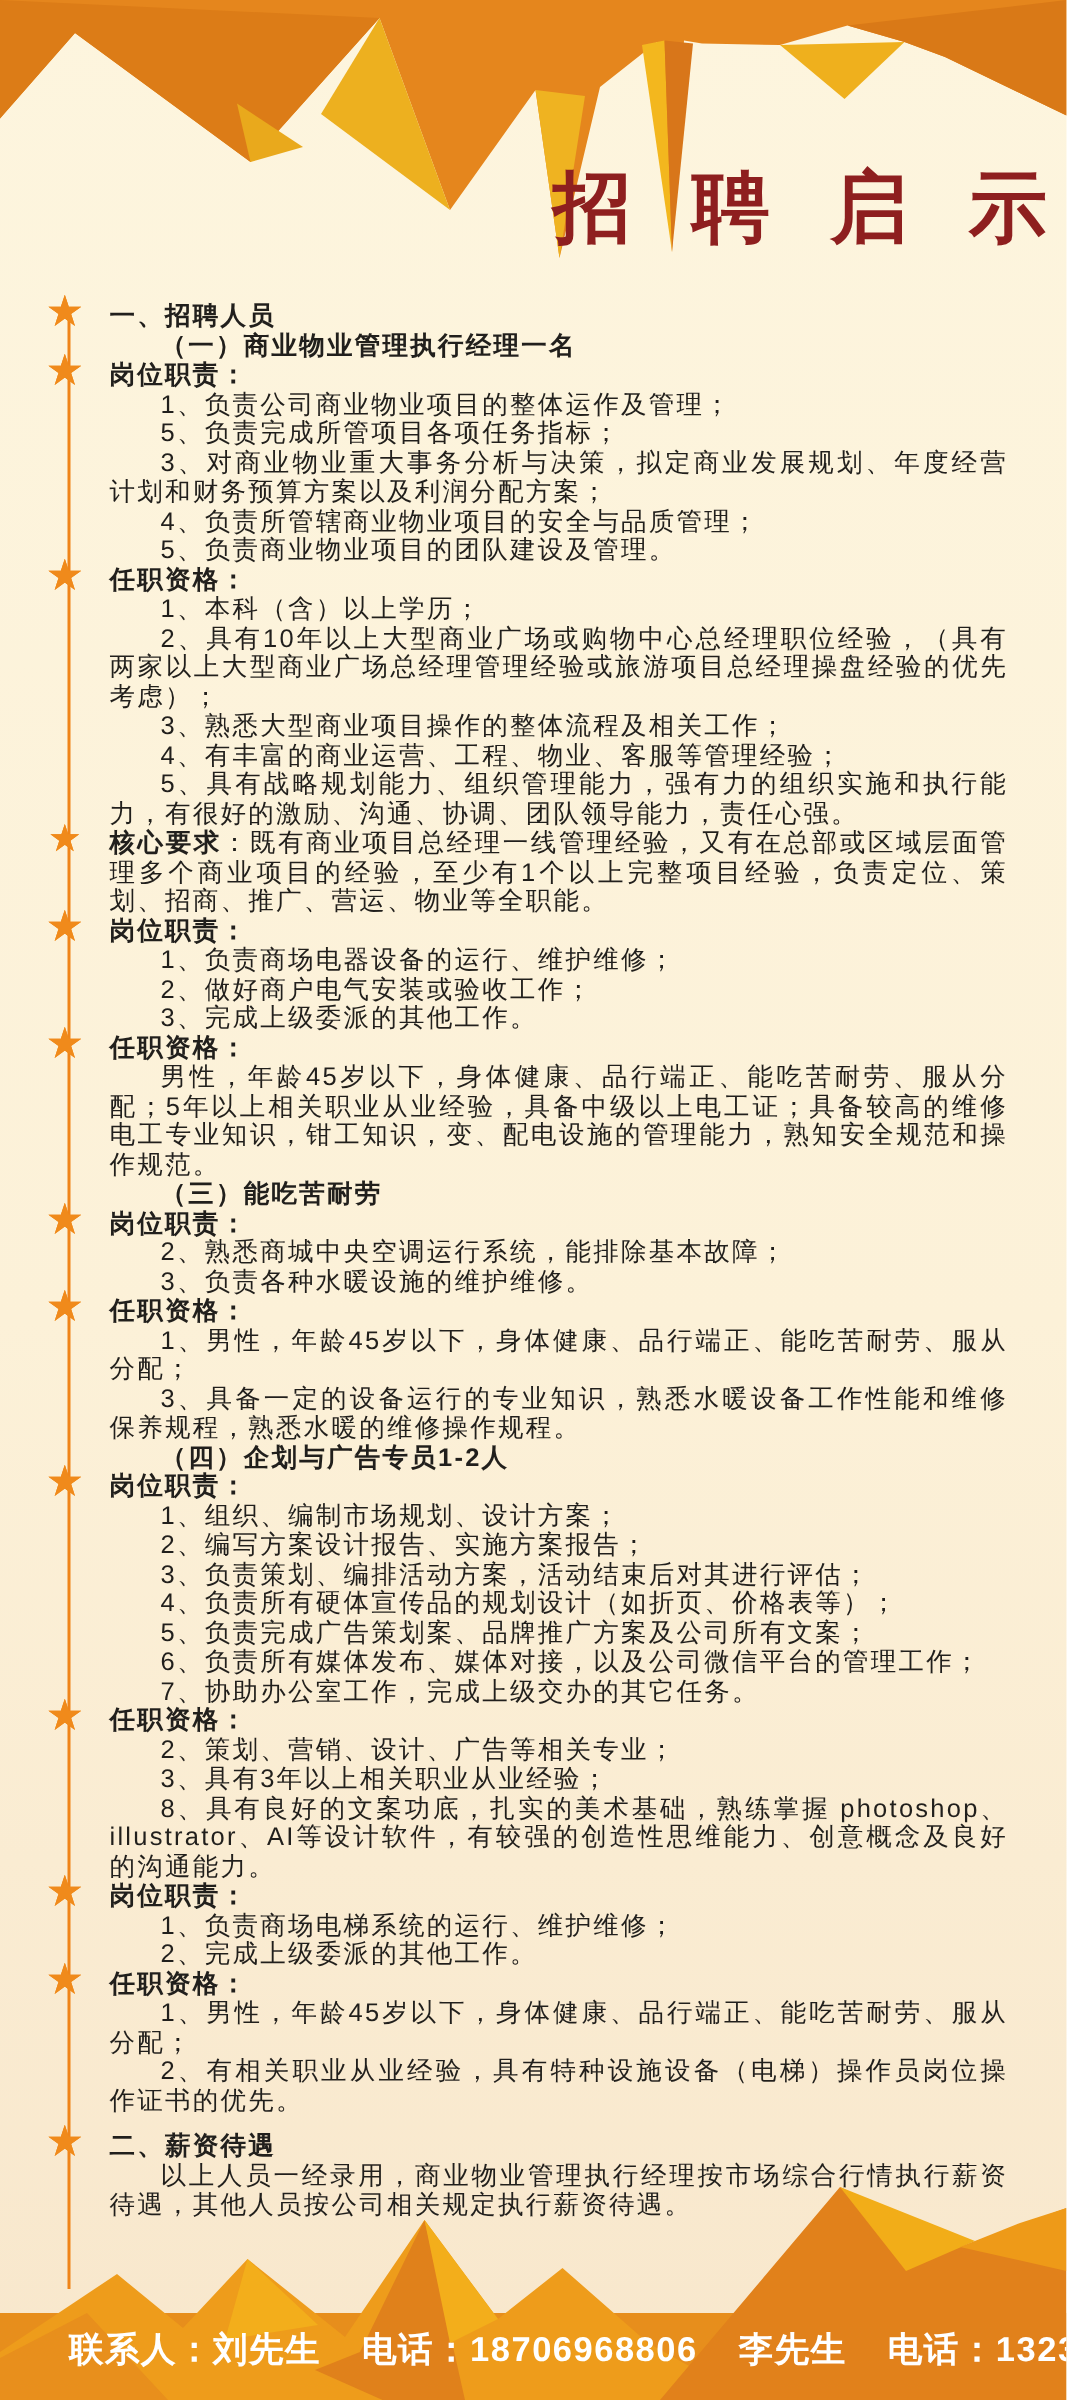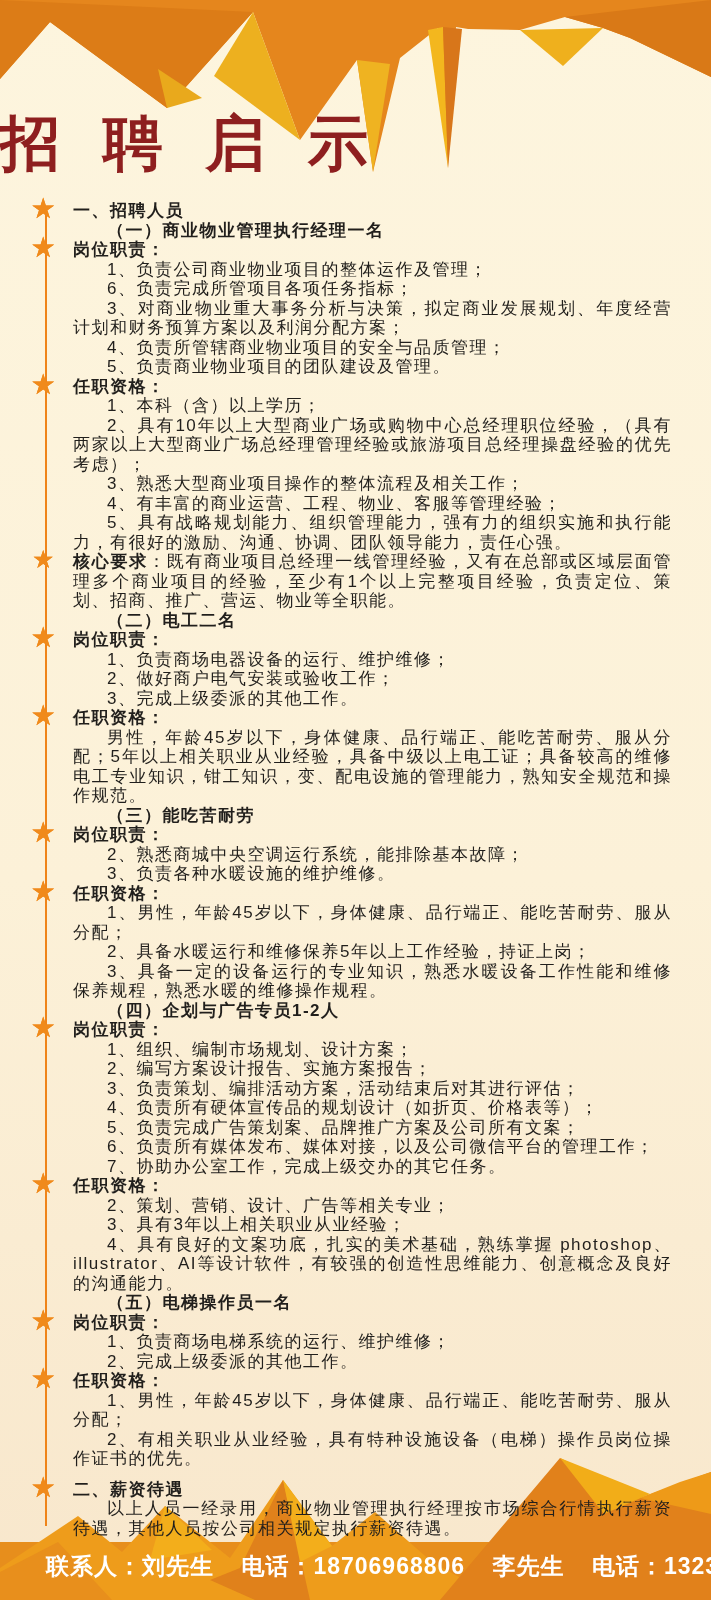--- a/index.html
+++ b/index.html
@@ -8,22 +8,22 @@
     width:711px;height:1600px;
     overflow:hidden;
     background:linear-gradient(180deg,#fdf5de 0%,#fcf1d8 55%,#f8e7cc 100%);
     font-family:"Liberation Sans",sans-serif;
   }
   .deco{position:absolute;left:0;display:block;z-index:1;}
   .deco-top{top:0;}
   .deco-bottom{top:1450px;}
   .title{
     position:absolute;top:104px;left:0;width:100%;
-    text-align:left;z-index:2;
-    font-size:60px;font-weight:bold;letter-spacing:13px;
+    text-align:right;z-index:2;
+    font-size:52px;font-weight:bold;letter-spacing:13px;
     color:#8e1f1f;
   }
   .doc{
     position:absolute;top:201px;left:0;z-index:2;
     width:711px;box-sizing:border-box;
     padding:0 39px 0 73px;
     font-size:17px;line-height:19.5px;letter-spacing:1.5px;
     color:#211f1c;text-align:justify;
   }
   .doc p{margin:0;position:relative;}
@@ -68,60 +68,57 @@
 
   <div class="title">招 聘 启 示</div>
 
   <div class="timeline" style="top: 208.5px; height: 1317.5px;"></div>
 
   <div class="doc">
       <p class="h1"><span class="star">★</span>一、招聘人员</p>
       <p class="pos">（一）商业物业管理执行经理一名</p>
       <p class="h2"><span class="star">★</span>岗位职责：</p>
       <p class="li">1、负责公司商业物业项目的整体运作及管理；</p>
-      <p class="li">6、负责完成所管项目各项任务指标；</p>
+      <p class="li">5、负责完成所管项目各项任务指标；</p>
       <p class="li">3、对商业物业重大事务分析与决策，拟定商业发展规划、年度经营计划和财务预算方案以及利润分配方案；</p>
       <p class="li">4、负责所管辖商业物业项目的安全与品质管理；</p>
       <p class="li">5、负责商业物业项目的团队建设及管理。</p>
       <p class="h2"><span class="star">★</span>任职资格：</p>
       <p class="li">1、本科（含）以上学历；</p>
       <p class="li">2、具有10年以上大型商业广场或购物中心总经理职位经验，（具有两家以上大型商业广场总经理管理经验或旅游项目总经理操盘经验的优先考虑）；</p>
       <p class="li">3、熟悉大型商业项目操作的整体流程及相关工作；</p>
       <p class="li">4、有丰富的商业运营、工程、物业、客服等管理经验；</p>
       <p class="li">5、具有战略规划能力、组织管理能力，强有力的组织实施和执行能力，有很好的激励、沟通、协调、团队领导能力，责任心强。</p>
       <p class="starp"><span class="star">★</span><b>核心要求</b>：既有商业项目总经理一线管理经验，又有在总部或区域层面管理多个商业项目的经验，至少有1个以上完整项目经验，负责定位、策划、招商、推广、营运、物业等全职能。</p>
-      <p class="pos">（二）电工二名</p>
       <p class="h2"><span class="star">★</span>岗位职责：</p>
       <p class="li">1、负责商场电器设备的运行、维护维修；</p>
       <p class="li">2、做好商户电气安装或验收工作；</p>
       <p class="li">3、完成上级委派的其他工作。</p>
       <p class="h2"><span class="star">★</span>任职资格：</p>
       <p class="li">男性，年龄45岁以下，身体健康、品行端正、能吃苦耐劳、服从分配；5年以上相关职业从业经验，具备中级以上电工证；具备较高的维修电工专业知识，钳工知识，变、配电设施的管理能力，熟知安全规范和操作规范。</p>
       <p class="pos">（三）能吃苦耐劳</p>
       <p class="h2"><span class="star">★</span>岗位职责：</p>
       <p class="li">2、熟悉商城中央空调运行系统，能排除基本故障；</p>
       <p class="li">3、负责各种水暖设施的维护维修。</p>
       <p class="h2"><span class="star">★</span>任职资格：</p>
       <p class="li">1、男性，年龄45岁以下，身体健康、品行端正、能吃苦耐劳、服从分配；</p>
-      <p class="li">2、具备水暖运行和维修保养5年以上工作经验，持证上岗；</p>
       <p class="li">3、具备一定的设备运行的专业知识，熟悉水暖设备工作性能和维修保养规程，熟悉水暖的维修操作规程。</p>
       <p class="pos">（四）企划与广告专员1-2人</p>
       <p class="h2"><span class="star">★</span>岗位职责：</p>
       <p class="li">1、组织、编制市场规划、设计方案；</p>
       <p class="li">2、编写方案设计报告、实施方案报告；</p>
       <p class="li">3、负责策划、编排活动方案，活动结束后对其进行评估；</p>
       <p class="li">4、负责所有硬体宣传品的规划设计（如折页、价格表等）；</p>
       <p class="li">5、负责完成广告策划案、品牌推广方案及公司所有文案；</p>
       <p class="li">6、负责所有媒体发布、媒体对接，以及公司微信平台的管理工作；</p>
       <p class="li">7、协助办公室工作，完成上级交办的其它任务。</p>
       <p class="h2"><span class="star">★</span>任职资格：</p>
       <p class="li">2、策划、营销、设计、广告等相关专业；</p>
       <p class="li">3、具有3年以上相关职业从业经验；</p>
-      <p class="li">4、具有良好的文案功底，扎实的美术基础，熟练掌握 photoshop、illustrator、AI等设计软件，有较强的创造性思维能力、创意概念及良好的沟通能力。</p>
-      <p class="pos">（五）电梯操作员一名</p>
+      <p class="li">8、具有良好的文案功底，扎实的美术基础，熟练掌握 photoshop、illustrator、AI等设计软件，有较强的创造性思维能力、创意概念及良好的沟通能力。</p>
       <p class="h2"><span class="star">★</span>岗位职责：</p>
       <p class="li">1、负责商场电梯系统的运行、维护维修；</p>
       <p class="li">2、完成上级委派的其他工作。</p>
       <p class="h2"><span class="star">★</span>任职资格：</p>
       <p class="li">1、男性，年龄45岁以下，身体健康、品行端正、能吃苦耐劳、服从分配；</p>
       <p class="li">2、有相关职业从业经验，具有特种设施设备（电梯）操作员岗位操作证书的优先。</p>
       <div class="gap"></div>
       <p class="h1"><span class="star">★</span>二、薪资待遇</p>
       <p class="li">以上人员一经录用，商业物业管理执行经理按市场综合行情执行薪资待遇，其他人员按公司相关规定执行薪资待遇。</p>
     </div>

